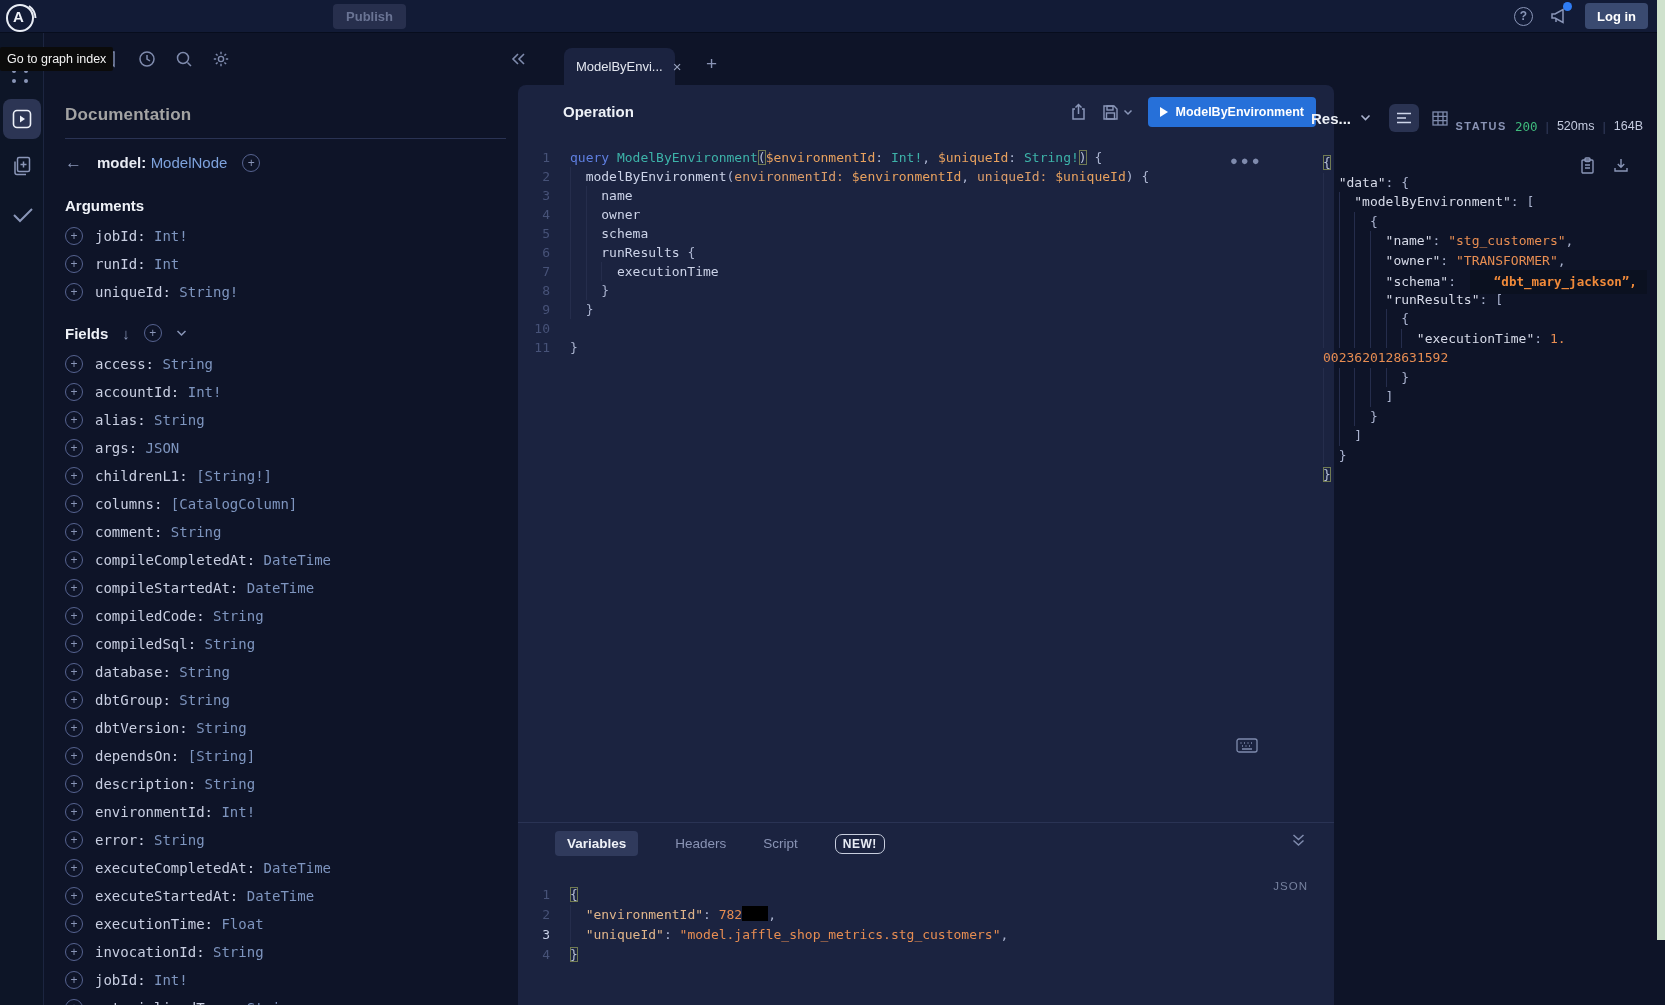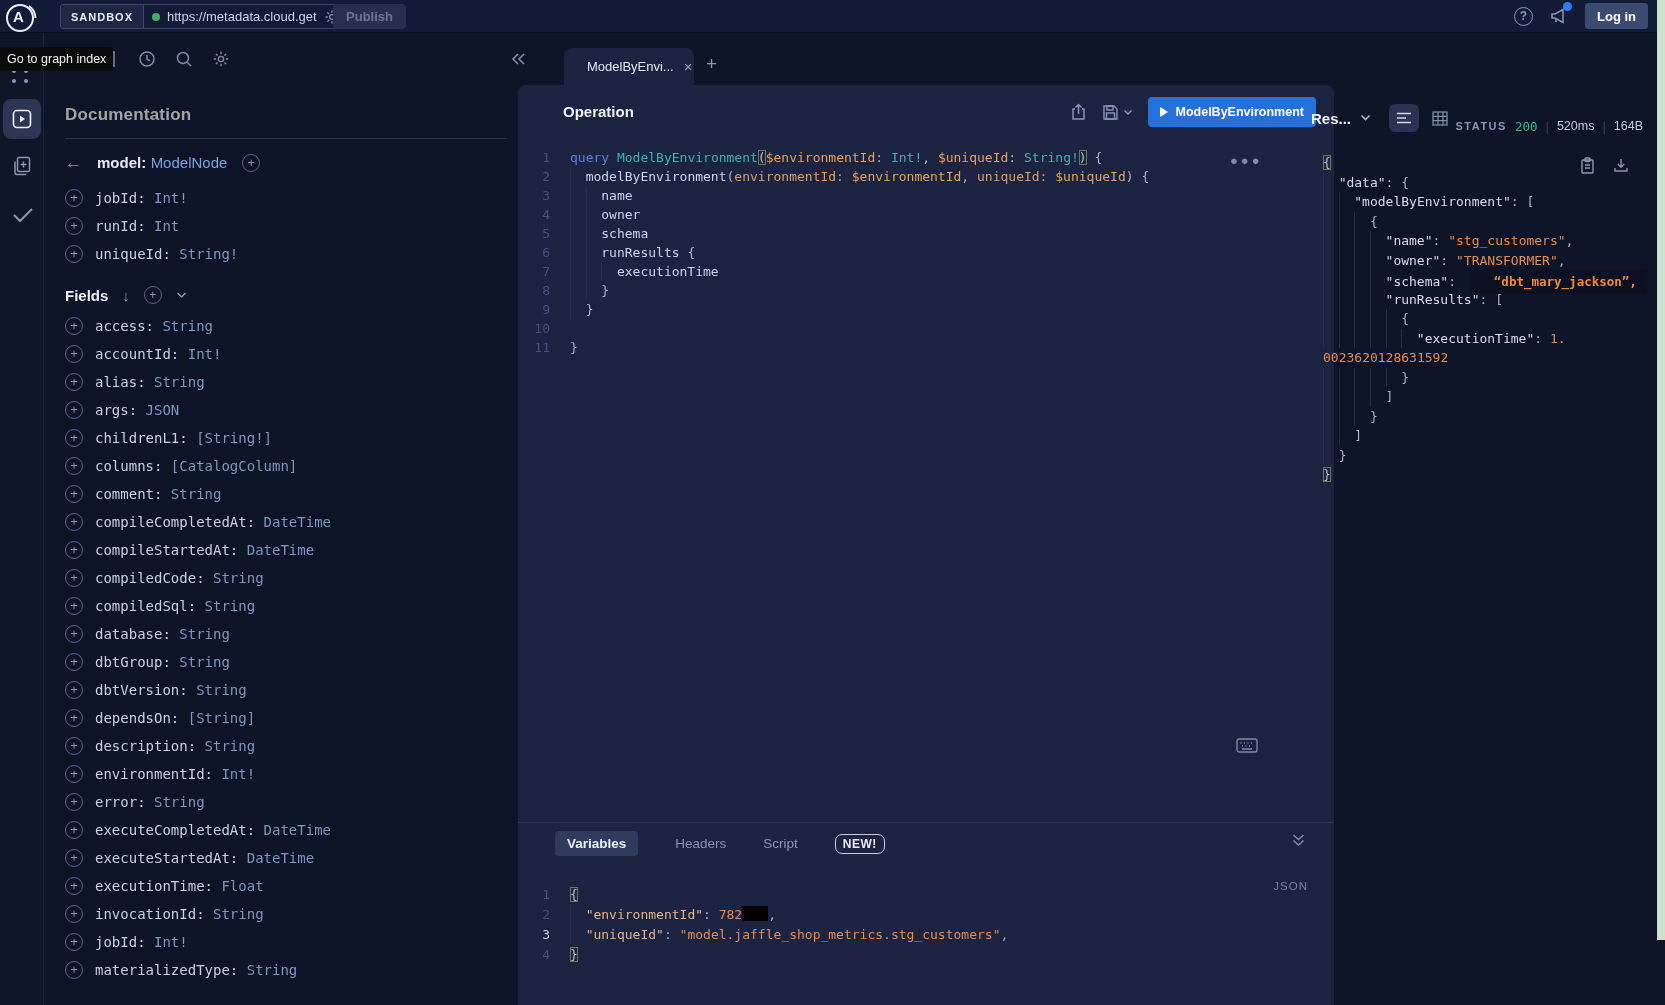--- a/index.html
+++ b/index.html
@@ -42,22 +42,22 @@
   .rail-dots { position:absolute; left:12px; top:36px; width:20px; height:16px; }
   .rail-dots i { position:absolute; width:4px; height:4px; border-radius:50%; background:#8a96b8; }
   .railbtn { position:absolute; left:3px; top:66px; width:38px; height:40px; background:#2c3554;
     border-radius:8px; display:flex; align-items:center; justify-content:center; }
   .railicon { position:absolute; left:11px; color:#8a96b8; }
 
   
   .subheader { position:absolute; left:44px; top:33px; right:0; height:52px; z-index:4; }
   .sh-icon { position:absolute; top:17px; color:#7f8bad; }
   .collapse { position:absolute; left:466px; top:18px; color:#7f8bad; }
-  .tab { position:absolute; left:520px; top:15px; height:37px; width:130px; background:#1b2340;
-    border-radius:8px 8px 0 0; display:flex; align-items:center; padding:0 23px; gap:10px; }
+  .tab { position:absolute; left:520px; top:15px; height:37px; width:111px; background:#1b2340;
+    border-radius:8px 8px 0 0; display:flex; align-items:center; padding:0 12px; gap:10px; }
   .tab-label { font-size:13px; color:#e3e7f0; white-space:nowrap; }
   .tab-close { color:#9aa4c0; font-size:15px; line-height:1; }
   .newtab { position:absolute; left:662px; top:20px; font-size:19px; color:#8a94b5; }
 
   
   .tooltip { position:absolute; left:0; top:47px; z-index:60; background:#0b0b0b; color:#f2f2f2;
     font-size:12.5px; padding:5px 7px; border-radius:2px; white-space:nowrap; }
 
   
   .docs { position:absolute; left:44px; top:85px; width:462px; bottom:0; padding:20px 0 0 21px; overflow:hidden; }
@@ -156,33 +156,20 @@
 <body>
 
 <div class="topbar">
   <div class="logo">
     <svg width="34" height="34" viewBox="0 0 34 34">
       <circle cx="16" cy="17" r="13" fill="none" stroke="#e9edf5" stroke-width="2"></circle>
       <path d="M25 5 A 15.5 15.5 0 0 1 31.5 17" fill="none" stroke="#e9edf5" stroke-width="2"></path>
     </svg>
     <span class="a">A</span>
   </div>
-  <div class="sbxgroup">
-    <div class="sbx-badge">SANDBOX</div>
-    <div class="urlbox">
-      <span class="gdot"></span>
-      <span class="urltext">https://metadata.cloud.get</span>
-      <span>
-        <svg width="16" height="16" viewBox="0 0 16 16" fill="none" stroke="#8a94b5" stroke-width="1.3">
-          <circle cx="8" cy="8" r="2.4"></circle>
-          <path d="M8 1.5v2.2M8 12.3v2.2M1.5 8h2.2M12.3 8h2.2M3.4 3.4l1.6 1.6M11 11l1.6 1.6M12.6 3.4L11 5M5 11l-1.6 1.6"></path>
-        </svg>
-      </span>
-    </div>
-  </div>
   <div class="publish">Publish</div>
   <div class="tb-right">
     <span class="helpicon">?</span>
     <span class="mega">
       <svg width="20" height="20" viewBox="0 0 20 20" fill="none" stroke="#8a96b8" stroke-width="1.5">
         <path d="M3 8h3l8-4.5v13L6 12H3z"></path>
         <path d="M7 12v4"></path>
       </svg>
       <span class="bdot"></span>
     </span>
@@ -261,20 +248,21 @@
   <div class="docs-title">Documentation</div>
   <div class="docs-div"></div>
   <div class="modelrow">
     <span class="back">←</span>
     <span>
       <span class="modelname">model:</span>
       <span class="modeltype">ModelNode</span>
     </span>
     <span class="pc">+</span>
   </div>
+  <div class="sect">Arguments</div>
   <div class="dlist" id="args-list">
       <div class="drow">
         <span class="pc">+</span>
         <span class="mono"><span class="fname">jobId: </span><span class="ftype">Int!</span></span>
       </div>
       <div class="drow">
         <span class="pc">+</span>
         <span class="mono"><span class="fname">runId: </span><span class="ftype">Int</span></span>
       </div>
       <div class="drow">

